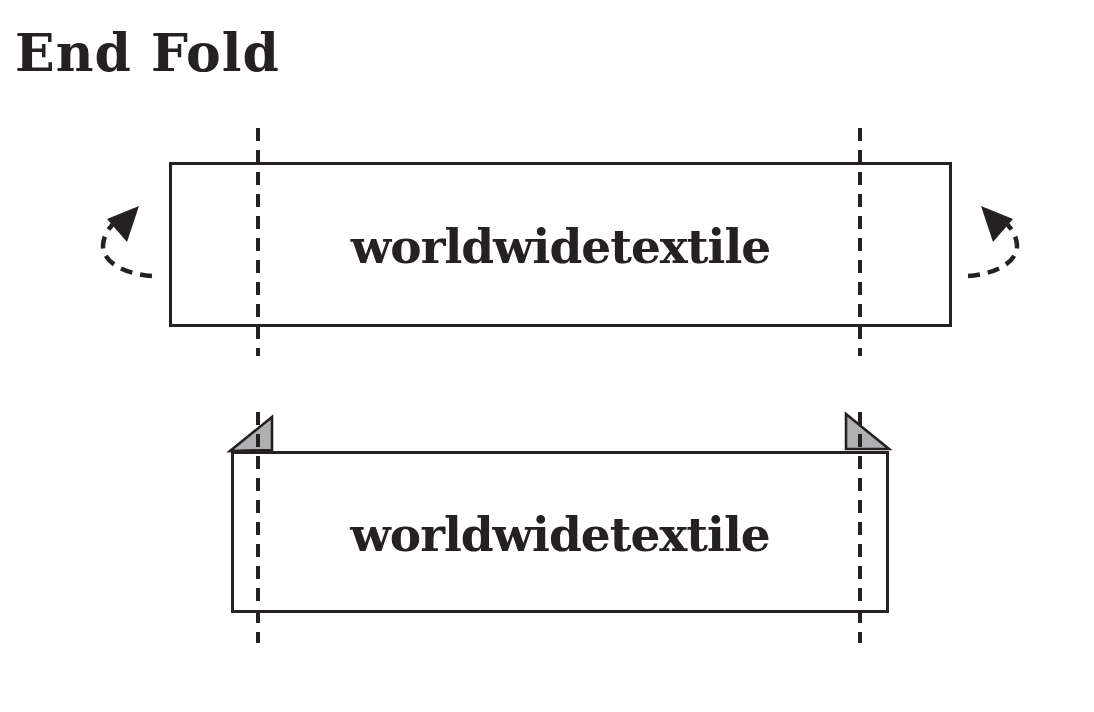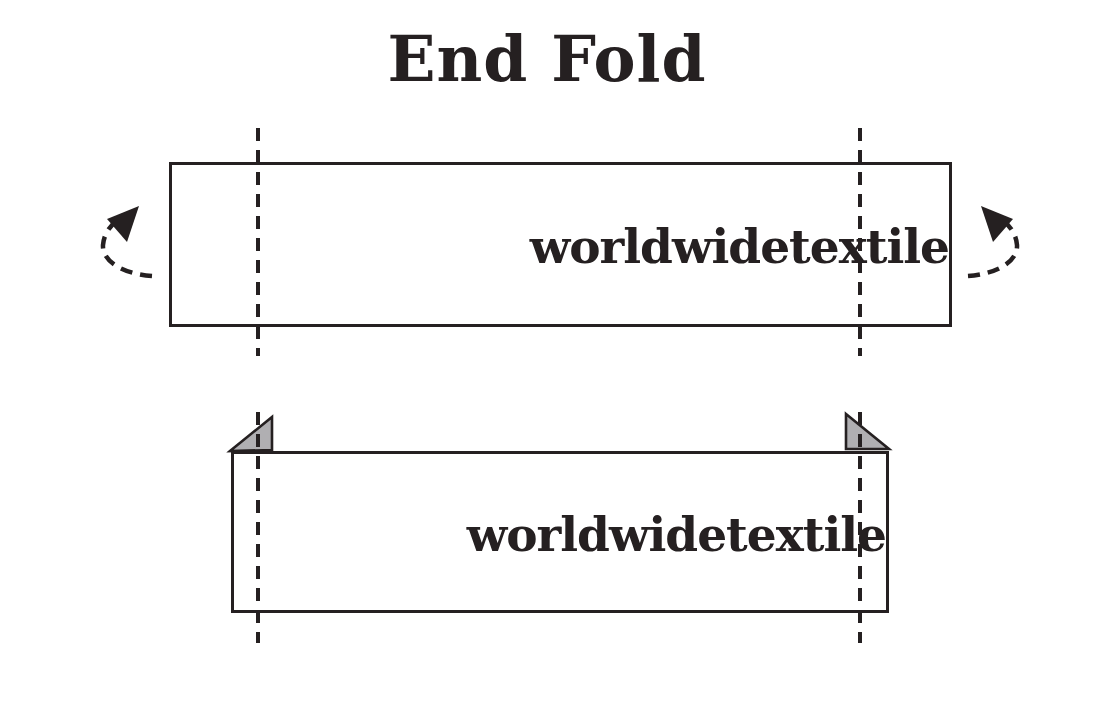--- a/index.html
+++ b/index.html
@@ -13,33 +13,33 @@
     position:relative;
     width:1094px;height:712px;
     background:var(--bg);
     overflow:hidden;
     font-family:"DejaVu Serif","Liberation Serif",serif;
     color:var(--ink);
   }
   .title{
     position:absolute;
     left:0;top:22px;width:100%;
-    text-align:center;
-    font-size:63px;
+    font-size:52px;
     font-weight:900;
     letter-spacing:1px;
     color:var(--ink);
+    padding-left:15px;
   }
   .label-rect{
     position:absolute;
     border:3px solid var(--ink);
     background:var(--bg);
     display:flex;
     align-items:center;
-    justify-content:flex-end;
+    justify-content:center;
   }
   .rect-unfolded{ left:169px; top:162px; width:783px; height:165px; }
   .rect-folded  { left:231px; top:451px; width:658px; height:162px; }
   .brand-text{
     font-size:47px;
     font-weight:900;
     letter-spacing:-1px;
     color:var(--ink);
     white-space:nowrap;
     transform:translateY(2px);

